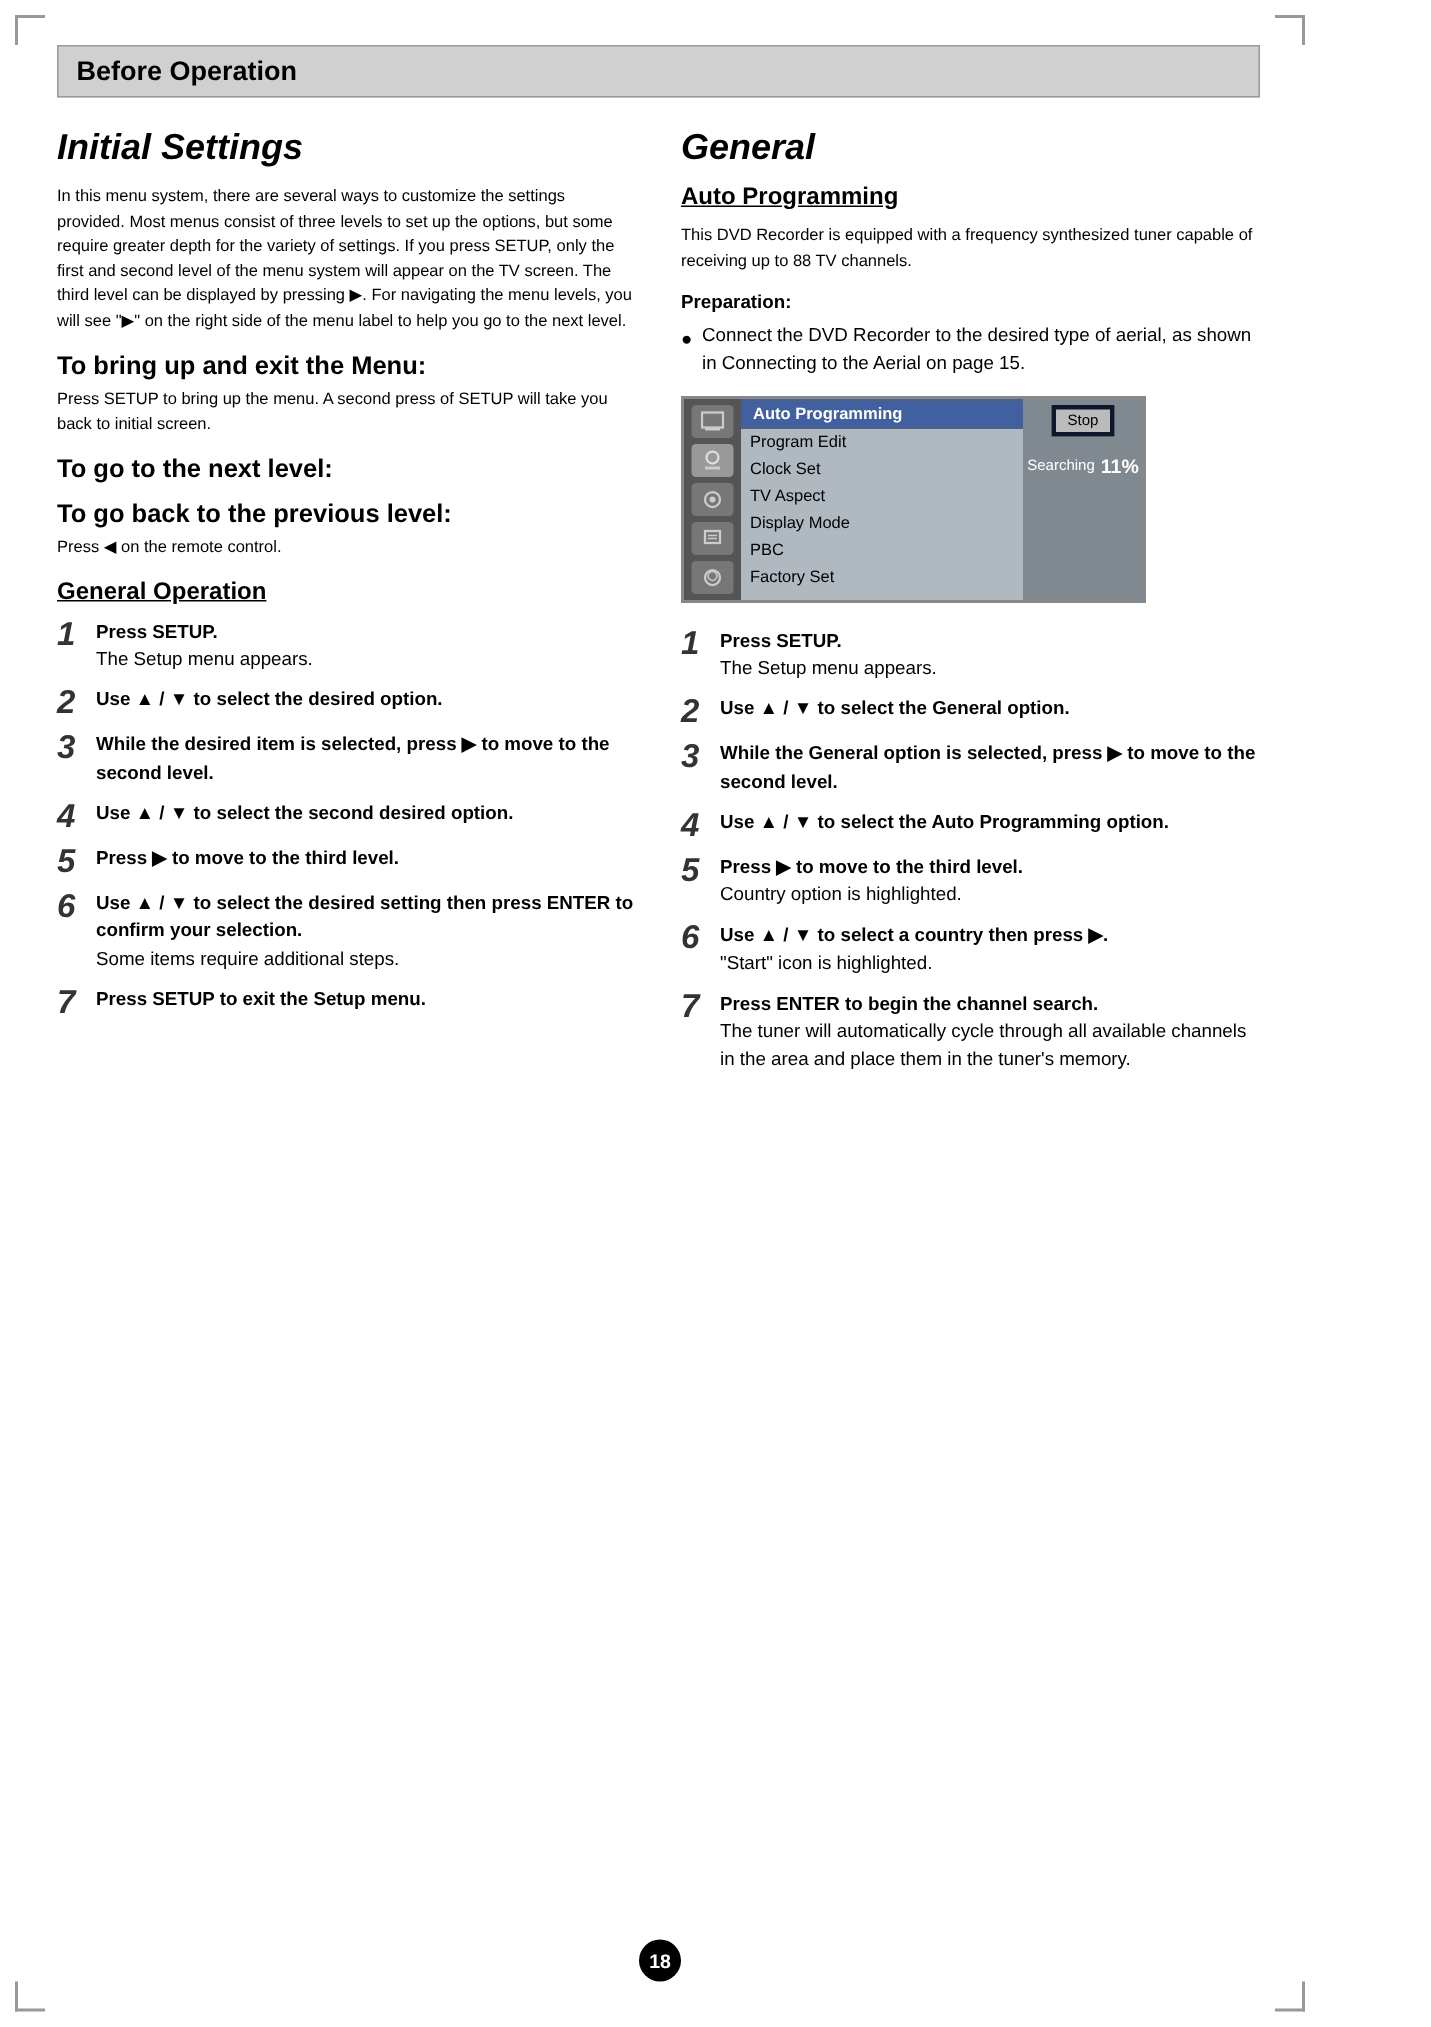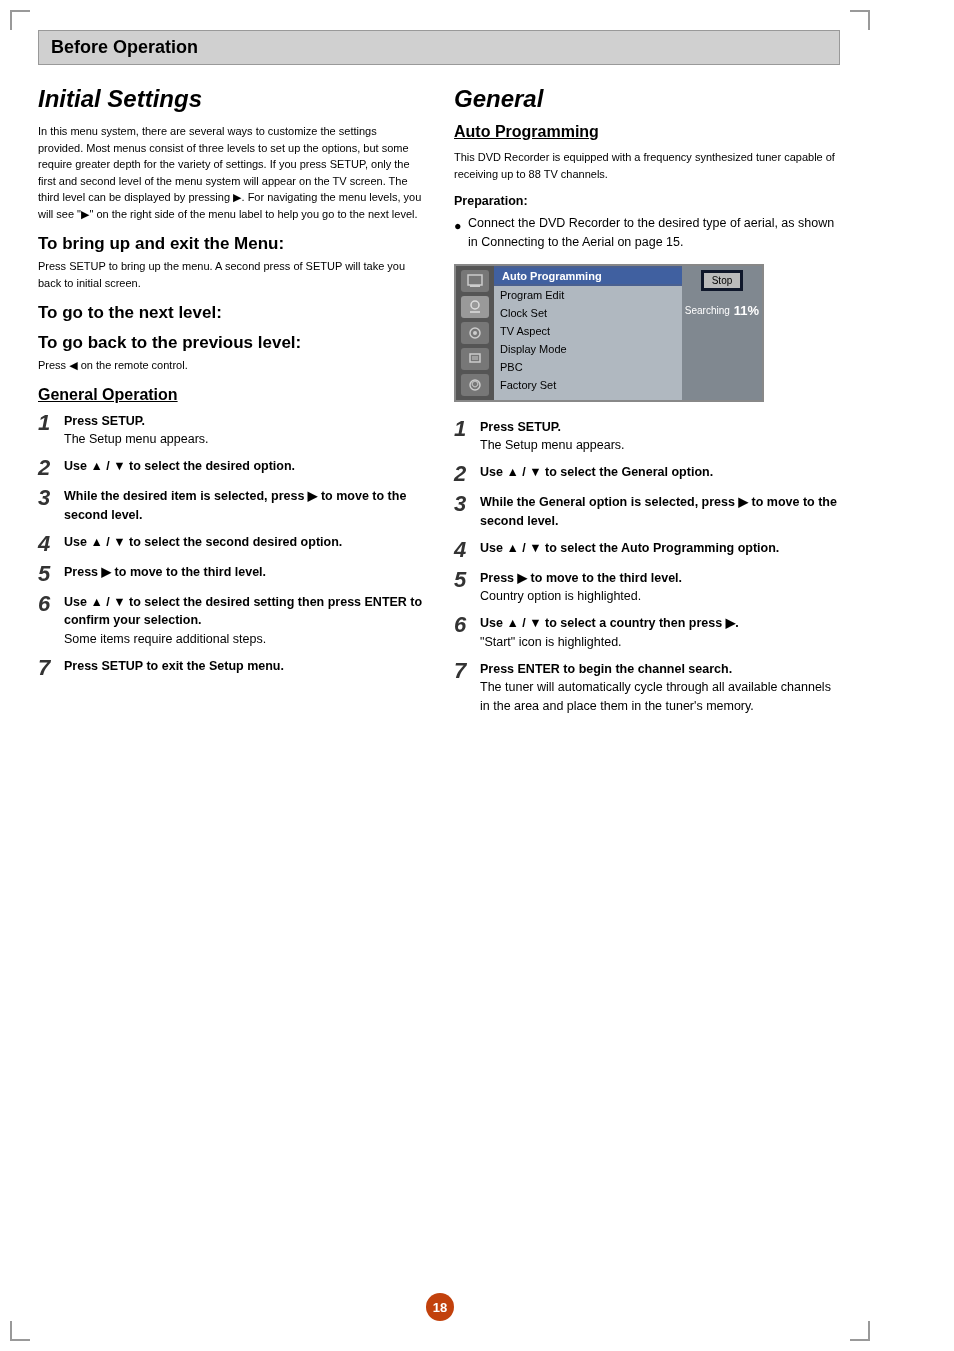--- a/index.html
+++ b/index.html
@@ -237,21 +237,21 @@
       color: #fff;
       font-weight: bold;
     }
 
     
     .page-number {
       position: absolute;
       bottom: 30px;
       left: 50%;
       transform: translateX(-50%);
-      background: #c2410c;
+      background: #000000;
       color: #fff;
       border-radius: 50%;
       width: 28px;
       height: 28px;
       display: flex;
       align-items: center;
       justify-content: center;
       font-size: 13px;
       font-weight: bold;
     }

